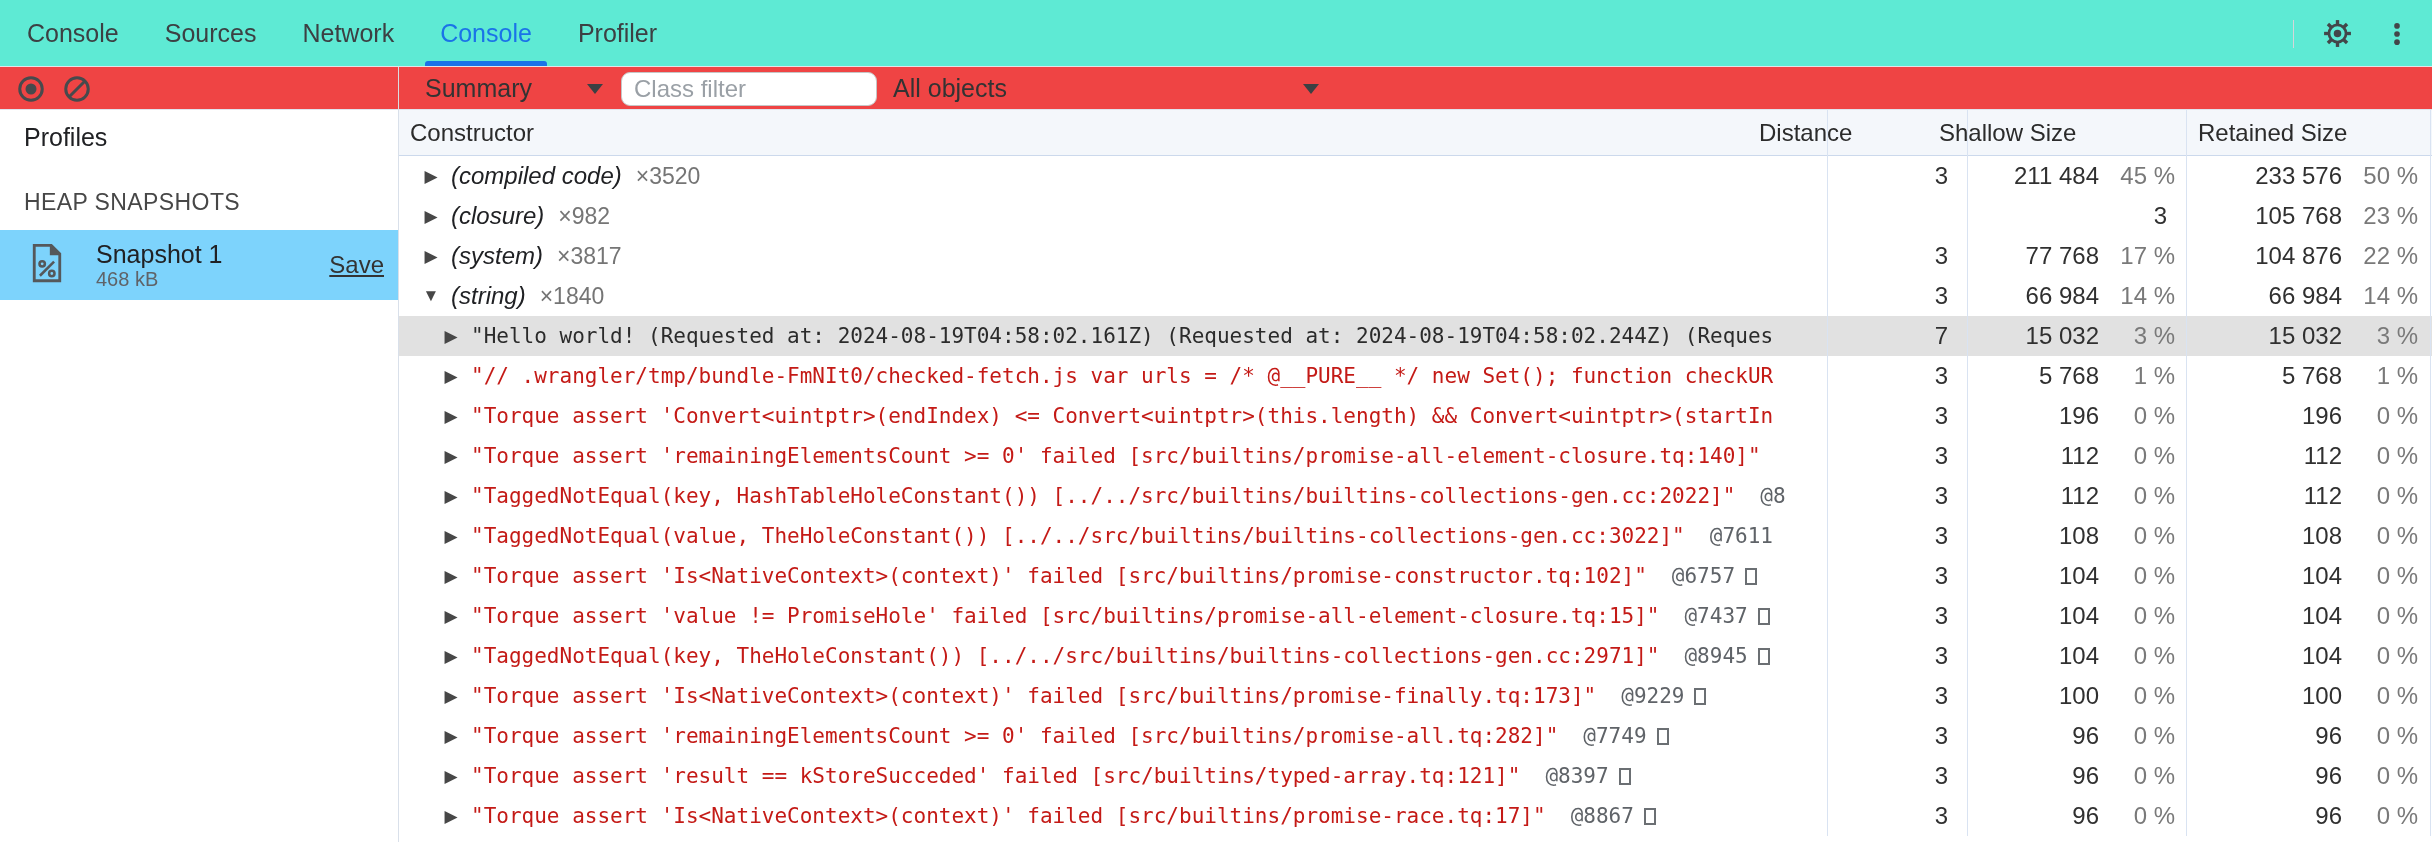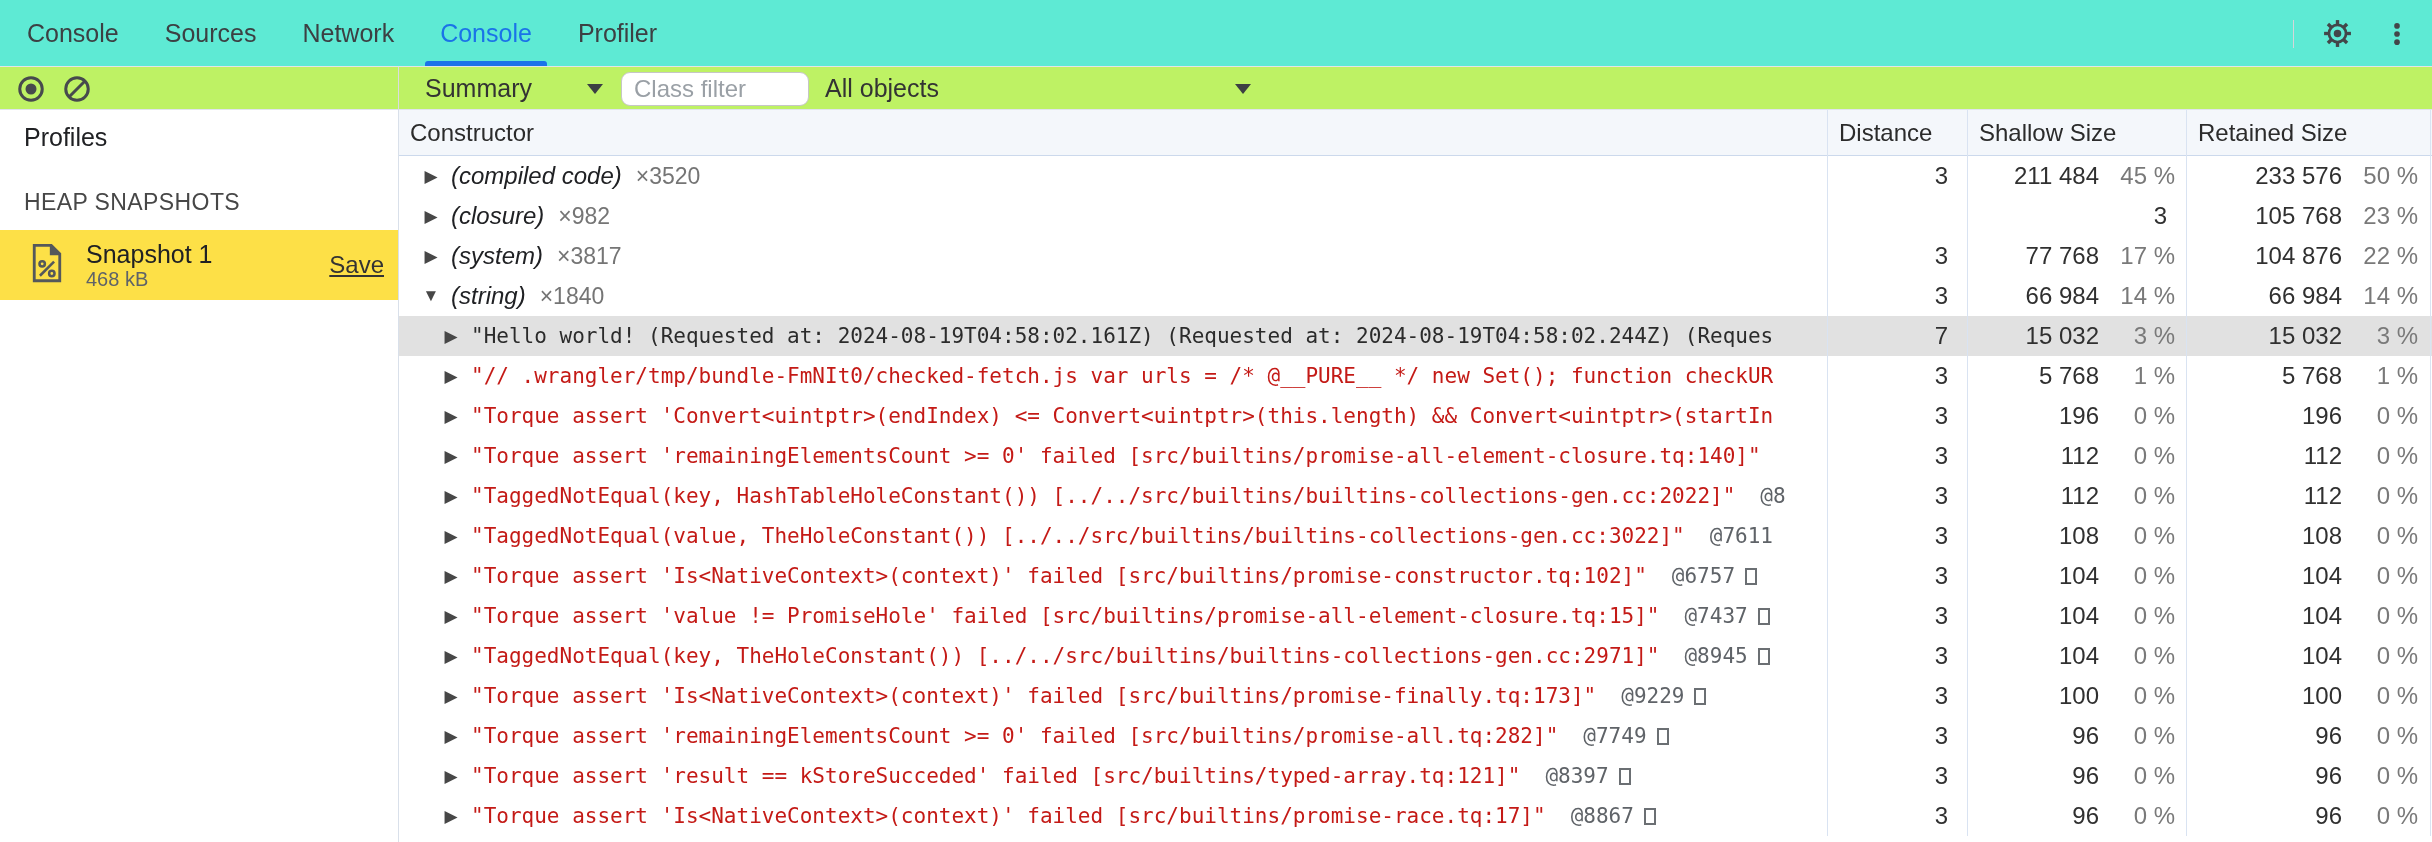--- a/index.html
+++ b/index.html
@@ -15,56 +15,56 @@
   .tab.active { color:#1a73e8; }
   .tab.active::after { content:""; position:absolute; left:8px; right:8px; bottom:0;
                        height:5px; background:#1a73e8; border-radius:3px 3px 0 0; }
   .tabbar-right { position:absolute; right:18px; top:0; height:67px;
                   display:flex; align-items:center; gap:26px; }
   .tb-divider { width:1px; height:28px; background:#d4d6d9; }
   .icon-btn { display:flex; align-items:center; justify-content:center; width:34px; height:34px; }
 
   
   .toolstrip { position:absolute; left:0; top:67px; width:2432px; height:43px;
-               background:#bef264; border-bottom:1px solid #e0e4ec; }
+               background:#ef4444; border-bottom:1px solid #e0e4ec; }
   .strip-left { position:absolute; left:0; top:0; width:399px; height:43px;
                 border-right:1px solid #dadce0; display:flex; align-items:center;
                 gap:12px; padding-left:14px; }
   .strip-main { position:absolute; left:399px; top:0; right:0; height:43px;
                 display:flex; align-items:center; }
   .select-like { display:flex; align-items:center; font-size:25px; color:#333; }
   .caret { width:0; height:0; border-left:8px solid transparent; border-right:8px solid transparent;
            border-top:10px solid #3c4043; margin-left:16px; }
   .perspective { margin-left:26px; width:178px; justify-content:space-between; }
-  .classfilter { width:188px; height:34px; margin-left:18px; border:1px solid #c6c6c6;
+  .classfilter { width:256px; height:34px; margin-left:18px; border:1px solid #c6c6c6;
                  border-radius:9px; font-size:24px; padding:12px 12px; color:#202124;
                  font-family:"Liberation Sans", sans-serif; outline:none; }
   .classfilter::placeholder { color:#9aa0a6; }
   .objects { margin-left:16px; width:432px; justify-content:space-between; padding-right:6px;gap:24px; }
 
   
   .sidebar { position:absolute; left:0; top:110px; width:399px; bottom:0;
              background:#fff; border-right:1px solid #d9e0ea; }
   .profiles-header { height:55px; display:flex; align-items:center; padding-left:24px;
                      font-size:25px; color:#202124; }
   .section-label { margin:24px 0 14px 24px; font-size:23px; color:#474747; letter-spacing:.4px; }
-  .snapshot-item { height:70px; background:#fde047; display:flex; align-items:center;
-                   padding:0 14px 0 30px; }
+  .snapshot-item { height:70px; background:#7dd3fc; display:flex; align-items:center;
+                   padding:0 14px 0 30px;gap:10px; }
   .snap-icon { flex:0 0 34px; margin-right:22px; }
   .snap-text { flex:1; display:flex; flex-direction:column; justify-content:center; }
   .snap-title { font-size:25px; color:#202124; line-height:28px; }
   .snap-size { font-size:20px; color:#5f6368; line-height:23px; }
   .save-link { font-size:24px; color:#333; text-decoration:underline; cursor:pointer; }
 
   
   .grid { position:absolute; left:399px; top:110px; width:2033px; height:726px;
           border-bottom:1px solid #d5e0f0; }
   .grid-header { position:absolute; left:0; top:0; width:100%; height:46px;
                  background:#f4f7fb; border-bottom:1px solid #ccd9ec;
-                 display:flex; font-size:24px; color:#2b2b2b; }
+                 display:flex; font-size:24px; color:#2b2b2b;gap:40px; }
   .gh-cell { display:flex; align-items:center; padding-left:11px; cursor:default; }
   .gh-constructor { flex:1; }
   .gh-distance  { width:140px; }
   .gh-shallow   { width:219px; }
   .gh-retained  { width:245px; }
 
   .grid-body { position:absolute; left:0; top:46px; width:100%; }
   .row { display:flex; height:40px; align-items:center; background:#fff; }
   .row.selected { background:#e1e1e1; }
   .cell { height:100%; display:flex; align-items:center; overflow:hidden; }

